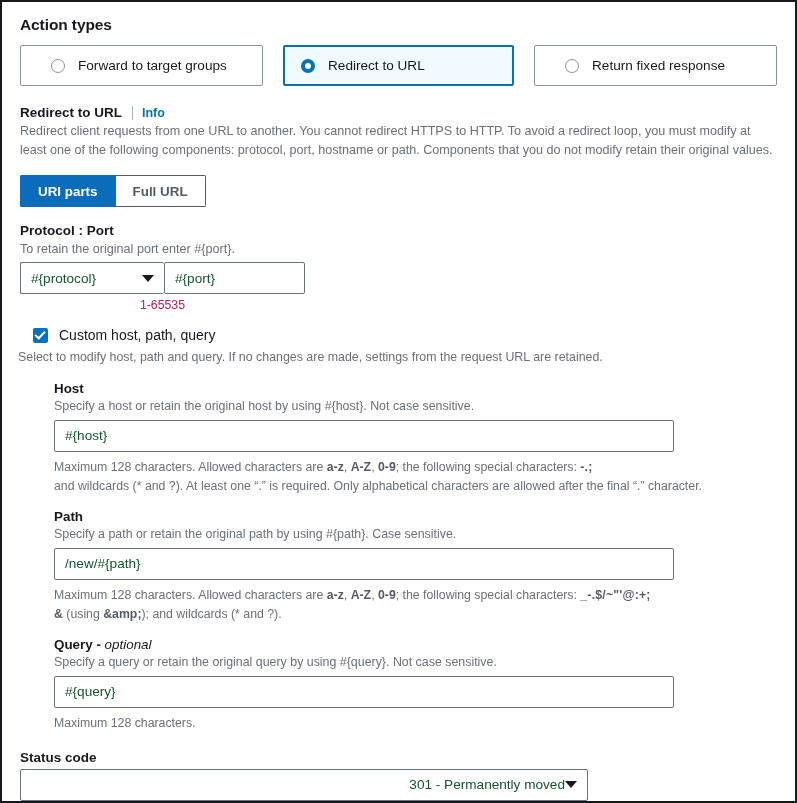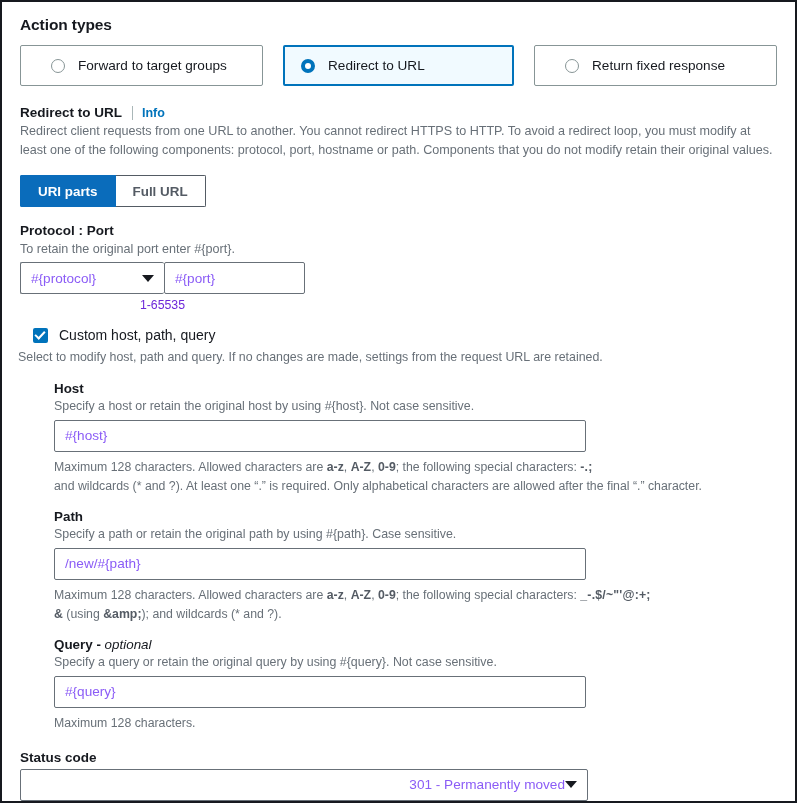--- a/index.html
+++ b/index.html
@@ -139,39 +139,39 @@
     color: #ffffff;
   }
 
   
   .input {
     height: 32px;
     border: 1px solid #687078;
     border-radius: 2px;
     background: #ffffff;
     font-size: 13.6px;
-    color: #8b5cf6;
+    color: #14532d;
     padding: 0 10px;
     display: flex;
     align-items: center;
     font-family: "Liberation Sans", sans-serif;
   }
   .protoport { display: flex; margin: 3px 0 0 2px; }
   .select-proto {
     width: 144px;
     justify-content: space-between;
     border-right: none;
     cursor: pointer;
   }
   .port-input { width: 141px; cursor: text; }
   .hint-center {
     width: 285px;
     text-align: center;
     font-size: 12.3px;
-    color: #6d28d9;
+    color: #be185d;
     margin: 4px 0 0 2px;
   }
   .caret {
     width: 0; height: 0;
     border-left: 6px solid transparent;
     border-right: 6px solid transparent;
     border-top: 7px solid #16191f;
     margin-left: 8px;
     flex: none;
   }
@@ -202,21 +202,21 @@
   }
   .check-label {
     font-size: 14px;
     color: #16191f;
     margin-left: 11px;
   }
 
   .indent { margin-left: 36px; }
 
   .text-input-wide {
-    width: 532px;
+    width: 620px;
     margin-top: 4px;
     cursor: text;
   }
 
   .select-status {
     width: 568px;
     margin: 4px 0 0 2px;
     justify-content: flex-end;
     cursor: pointer;
   }

